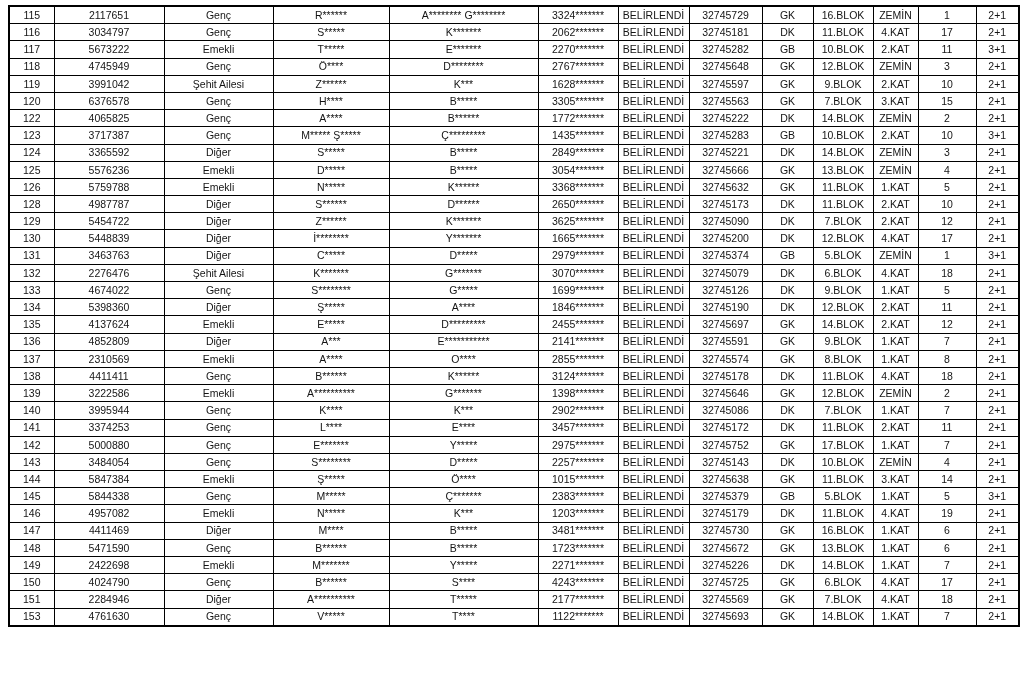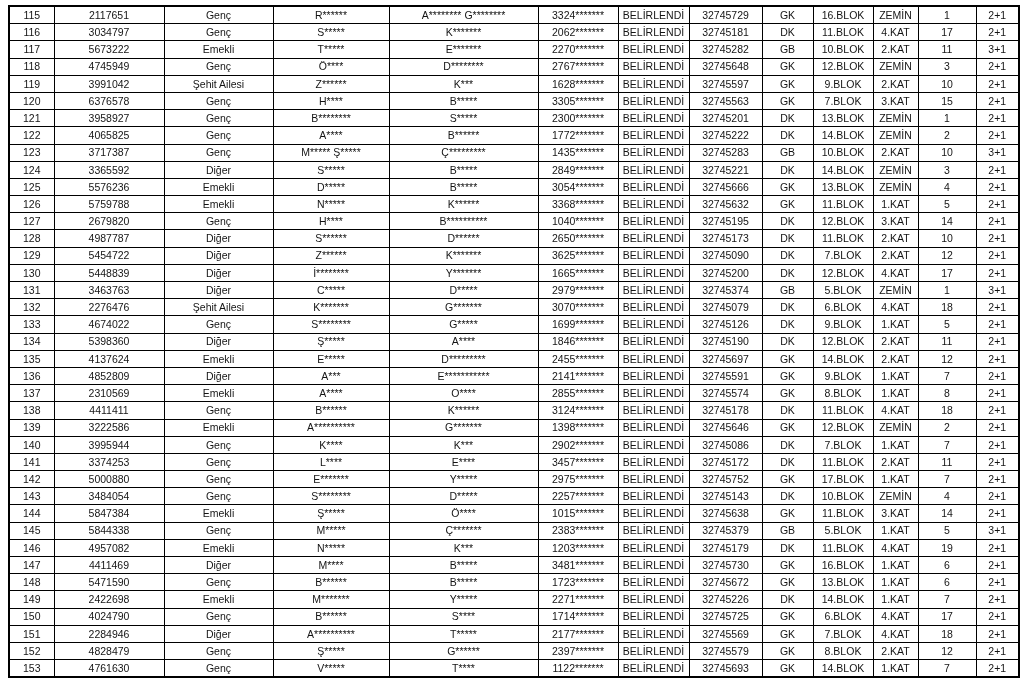--- a/index.html
+++ b/index.html
@@ -160,35 +160,20 @@
     <td>3305*******</td>
     <td>BELİRLENDİ</td>
     <td>32745563</td>
     <td>GK</td>
     <td>7.BLOK</td>
     <td>3.KAT</td>
     <td>15</td>
     <td>2+1</td>
   </tr>
         <tr>
-    <td>121</td>
-    <td>3958927</td>
-    <td>Genç</td>
-    <td>B********</td>
-    <td>S*****</td>
-    <td>2300*******</td>
-    <td>BELİRLENDİ</td>
-    <td>32745201</td>
-    <td>DK</td>
-    <td>13.BLOK</td>
-    <td>ZEMİN</td>
-    <td>1</td>
-    <td>2+1</td>
-  </tr>
-        <tr>
     <td>122</td>
     <td>4065825</td>
     <td>Genç</td>
     <td>A****</td>
     <td>B******</td>
     <td>1772*******</td>
     <td>BELİRLENDİ</td>
     <td>32745222</td>
     <td>DK</td>
     <td>14.BLOK</td>
@@ -247,35 +232,20 @@
     <td>Emekli</td>
     <td>N*****</td>
     <td>K******</td>
     <td>3368*******</td>
     <td>BELİRLENDİ</td>
     <td>32745632</td>
     <td>GK</td>
     <td>11.BLOK</td>
     <td>1.KAT</td>
     <td>5</td>
-    <td>2+1</td>
-  </tr>
-        <tr>
-    <td>127</td>
-    <td>2679820</td>
-    <td>Genç</td>
-    <td>H****</td>
-    <td>B**********</td>
-    <td>1040*******</td>
-    <td>BELİRLENDİ</td>
-    <td>32745195</td>
-    <td>DK</td>
-    <td>12.BLOK</td>
-    <td>3.KAT</td>
-    <td>14</td>
     <td>2+1</td>
   </tr>
         <tr>
     <td>128</td>
     <td>4987787</td>
     <td>Diğer</td>
     <td>S******</td>
     <td>D******</td>
     <td>2650*******</td>
     <td>BELİRLENDİ</td>
@@ -600,21 +570,21 @@
     <td>1.KAT</td>
     <td>7</td>
     <td>2+1</td>
   </tr>
         <tr>
     <td>150</td>
     <td>4024790</td>
     <td>Genç</td>
     <td>B******</td>
     <td>S****</td>
-    <td>1714*******</td>
+    <td>4243*******</td>
     <td>BELİRLENDİ</td>
     <td>32745725</td>
     <td>GK</td>
     <td>6.BLOK</td>
     <td>4.KAT</td>
     <td>17</td>
     <td>2+1</td>
   </tr>
         <tr>
     <td>151</td>
@@ -622,35 +592,20 @@
     <td>Diğer</td>
     <td>A**********</td>
     <td>T*****</td>
     <td>2177*******</td>
     <td>BELİRLENDİ</td>
     <td>32745569</td>
     <td>GK</td>
     <td>7.BLOK</td>
     <td>4.KAT</td>
     <td>18</td>
-    <td>2+1</td>
-  </tr>
-        <tr>
-    <td>152</td>
-    <td>4828479</td>
-    <td>Genç</td>
-    <td>Ş*****</td>
-    <td>G******</td>
-    <td>2397*******</td>
-    <td>BELİRLENDİ</td>
-    <td>32745579</td>
-    <td>GK</td>
-    <td>8.BLOK</td>
-    <td>2.KAT</td>
-    <td>12</td>
     <td>2+1</td>
   </tr>
         <tr>
     <td>153</td>
     <td>4761630</td>
     <td>Genç</td>
     <td>V*****</td>
     <td>T****</td>
     <td>1122*******</td>
     <td>BELİRLENDİ</td>

